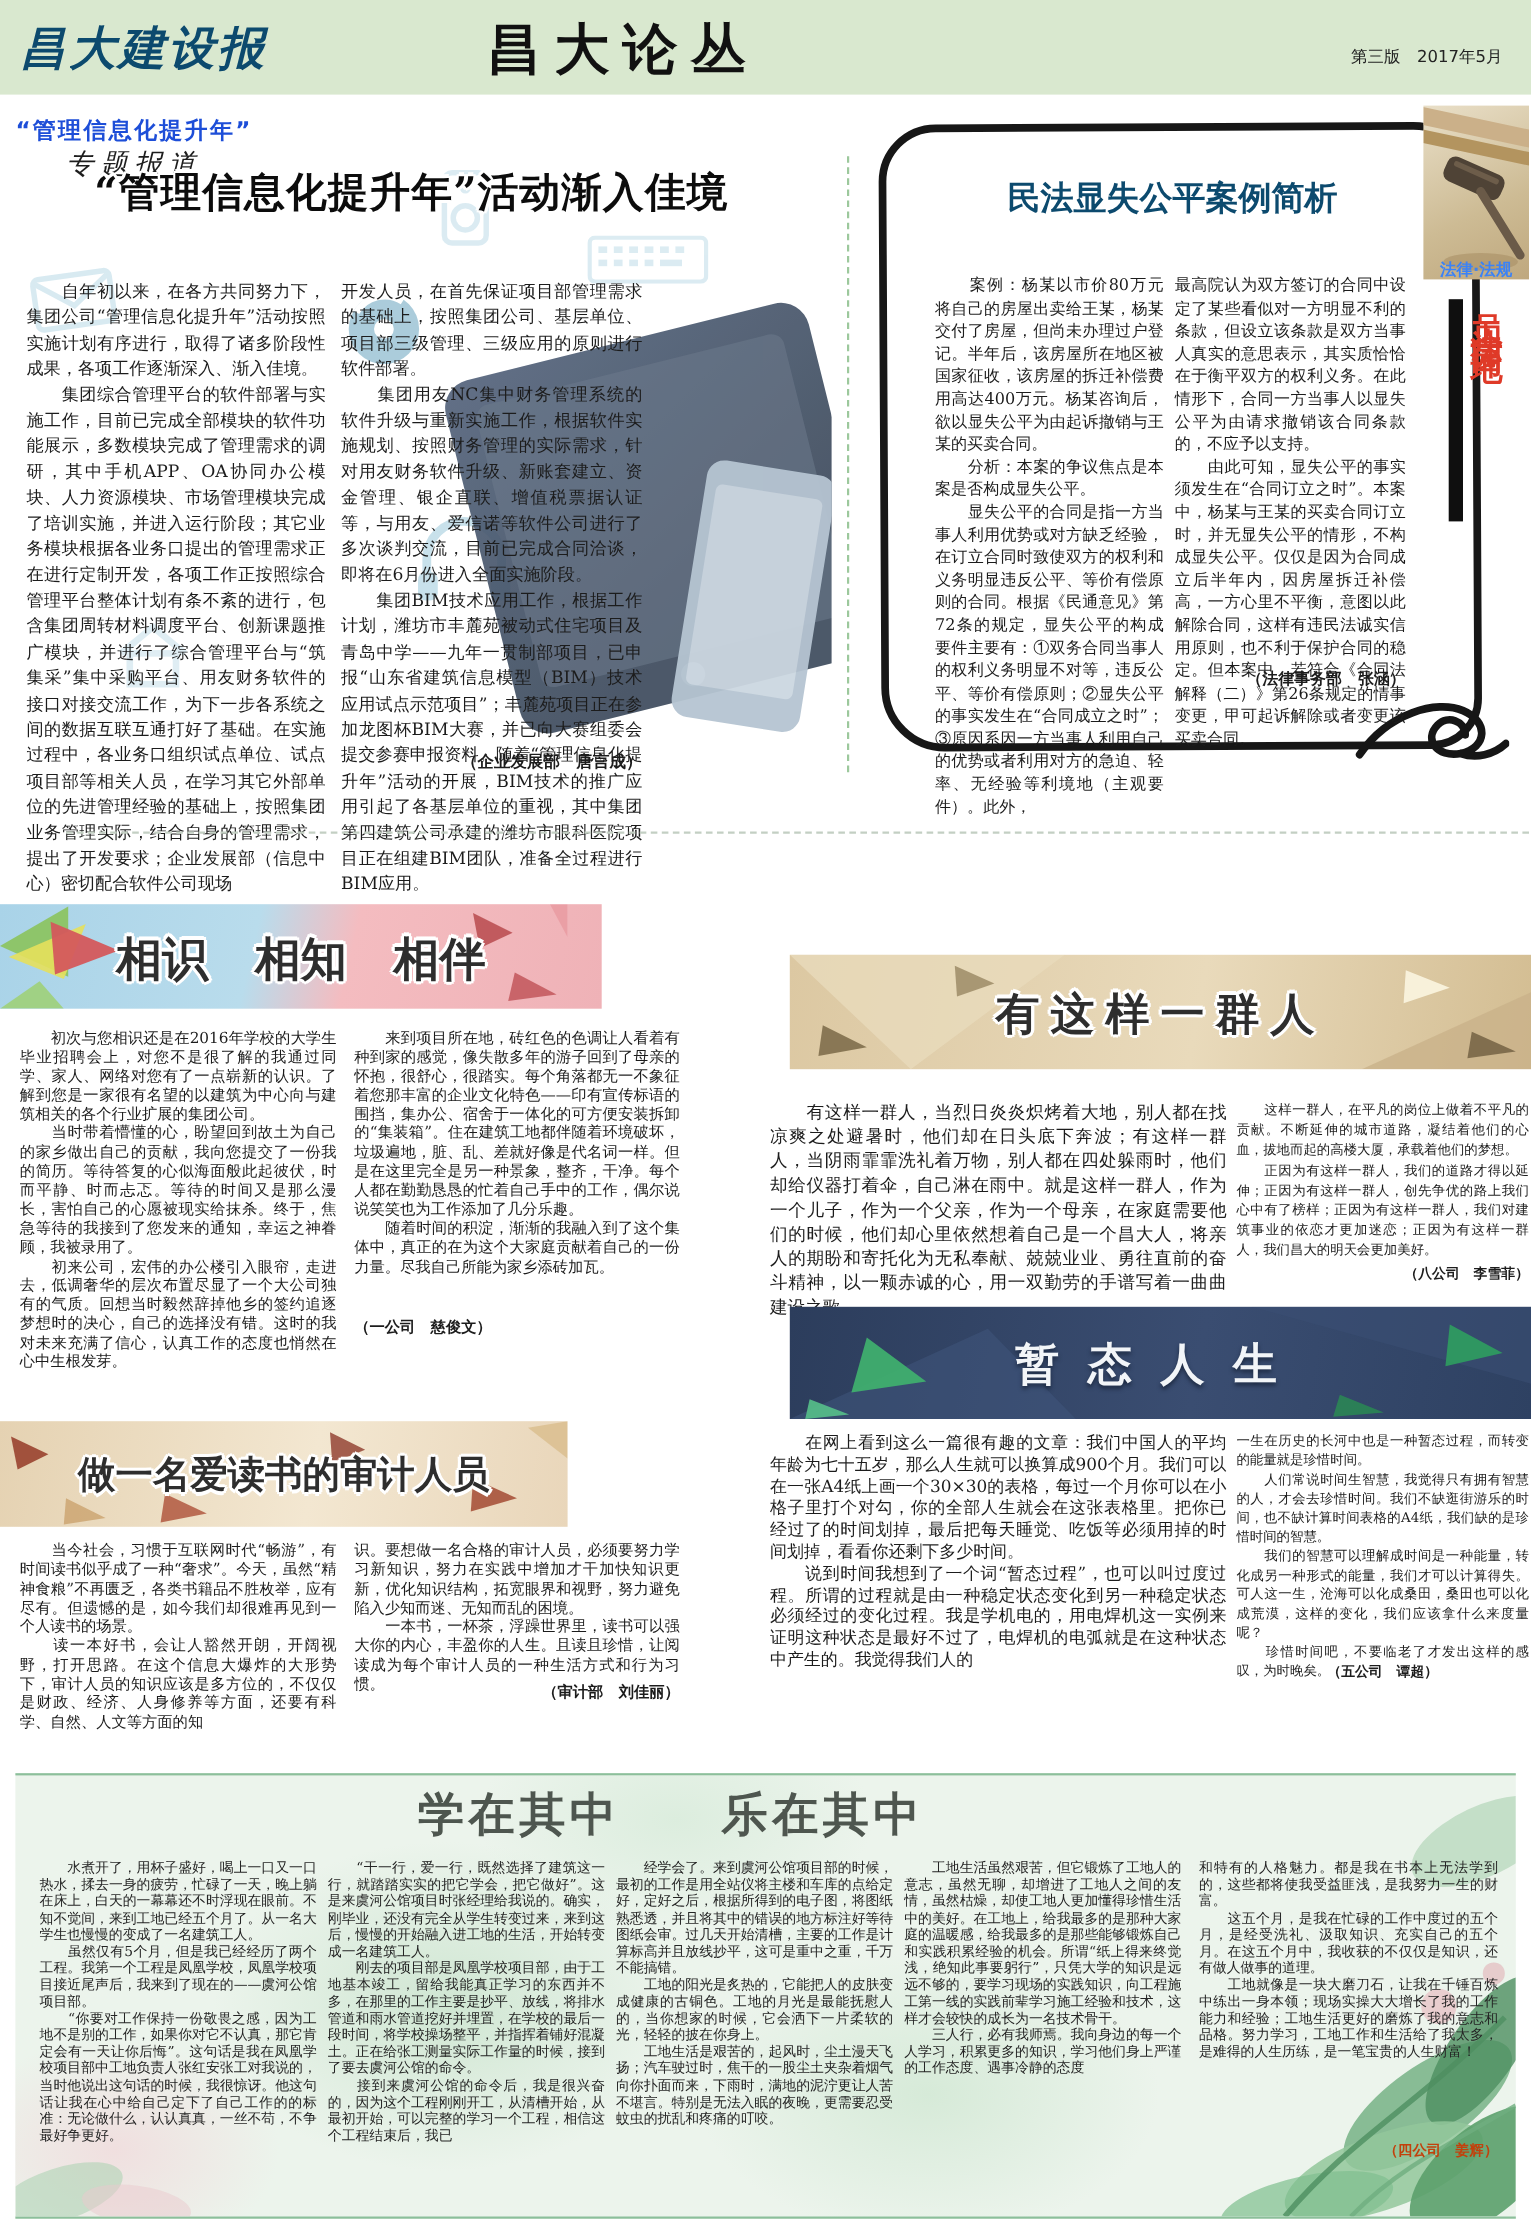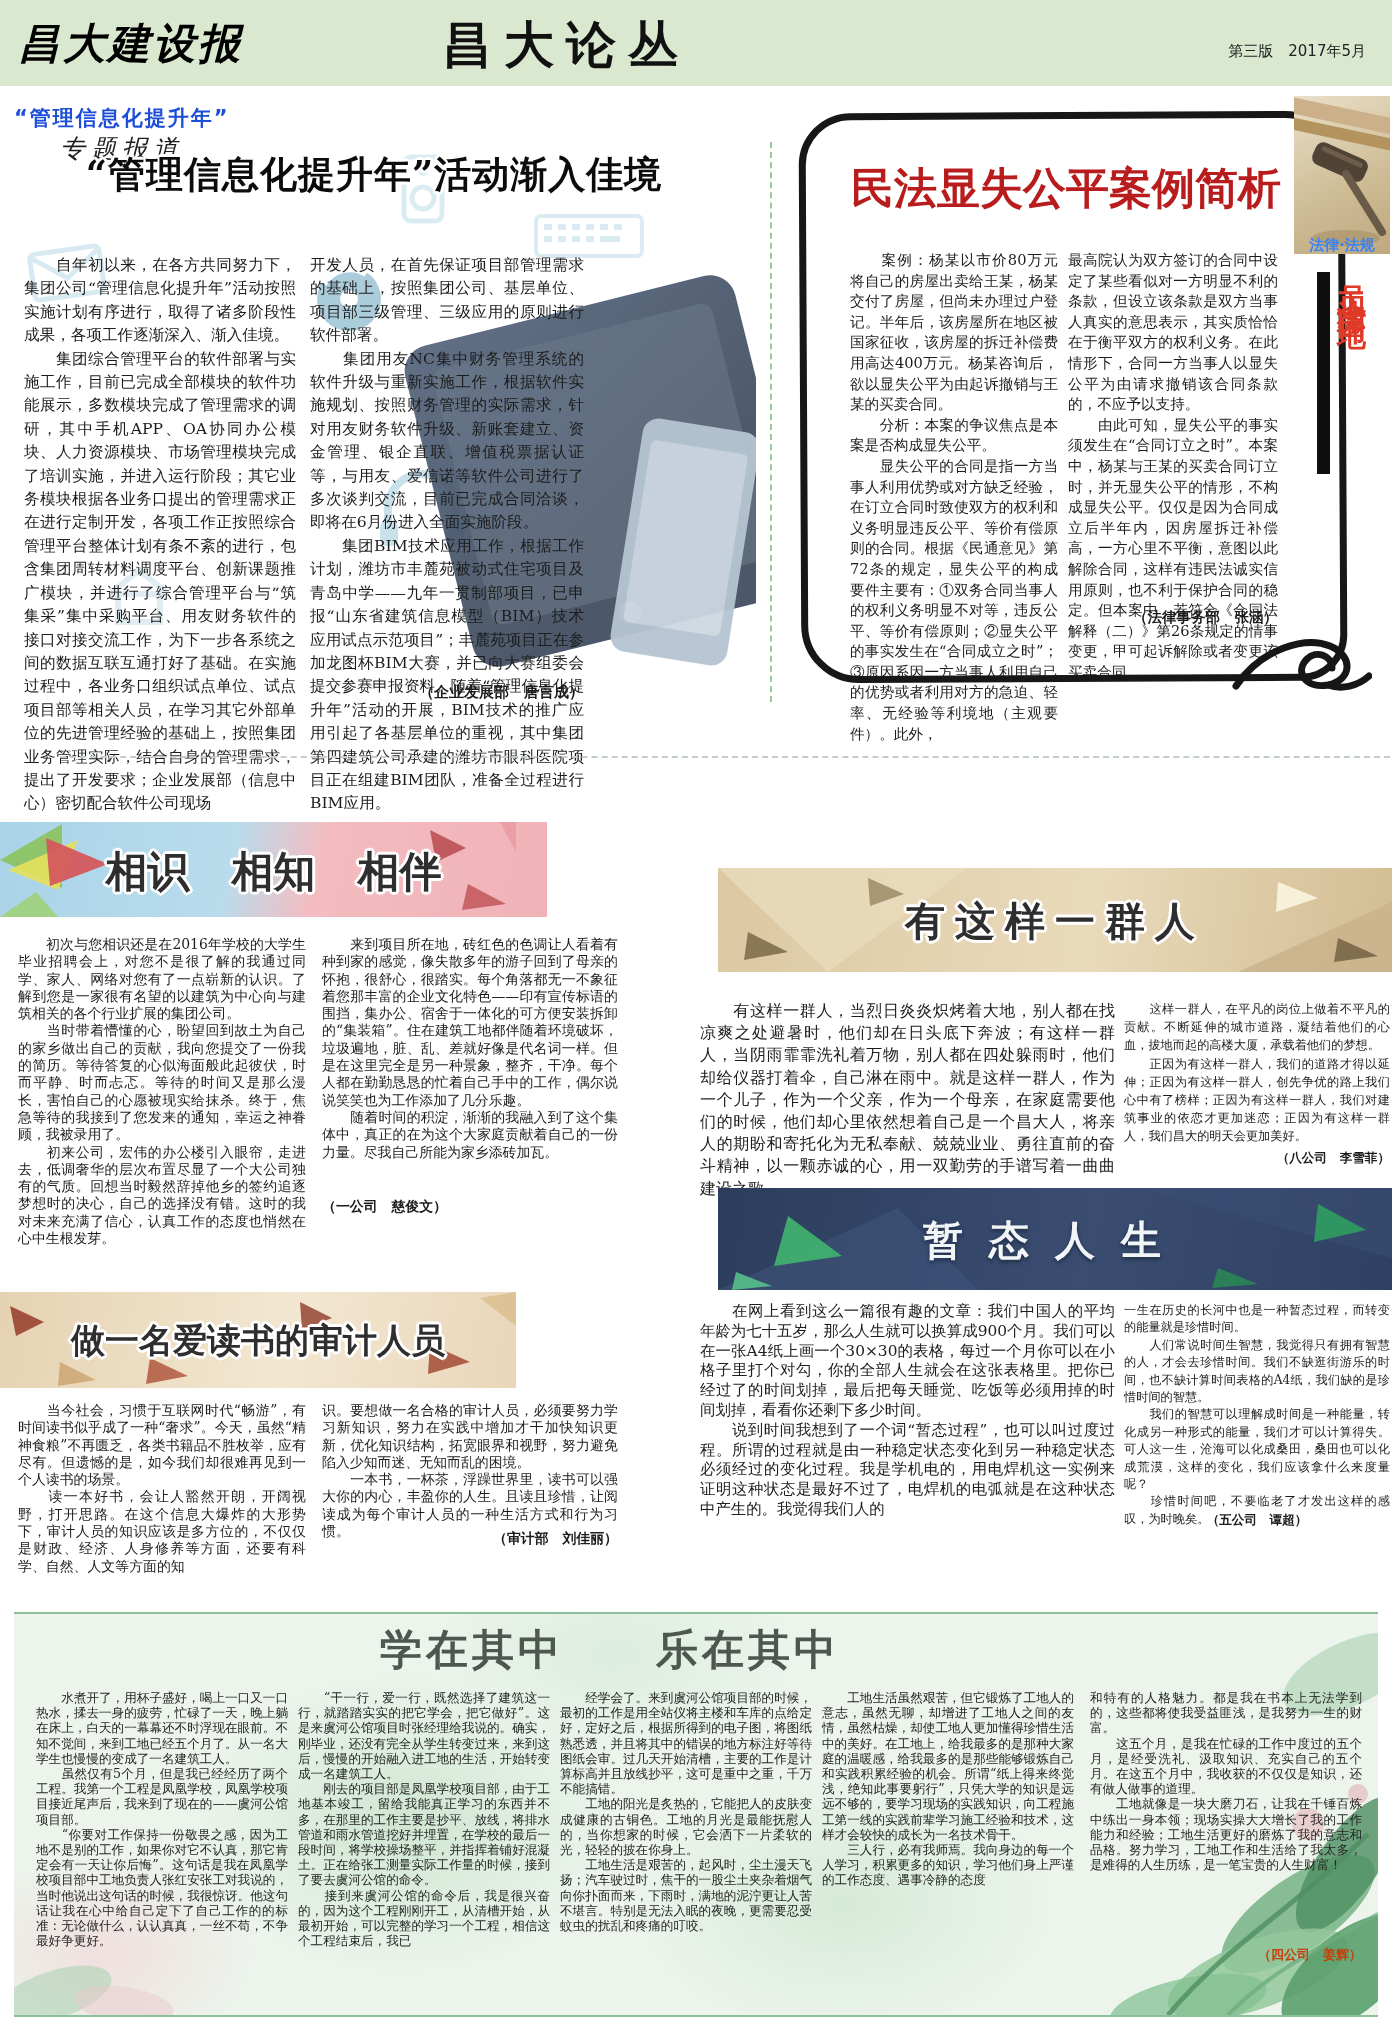--- a/index.html
+++ b/index.html
@@ -6,38 +6,38 @@
   .page{position:relative;width:1392px;height:2021px;background:#ffffff;overflow:hidden;
         font-family:"DejaVu Serif","Liberation Serif",serif;color:#1c1c1c;}
   .abs{position:absolute;}
   .sans{font-family:"DejaVu Sans","Liberation Sans",sans-serif;}
   .col{white-space:pre-line;text-align:justify;line-height:1.5;}
   .byline{font-weight:bold;}
   .ow{text-shadow:-2px -2px 0 #fff,2px -2px 0 #fff,-2px 2px 0 #fff,2px 2px 0 #fff,
        0 -3px 0 #fff,0 3px 0 #fff,-3px 0 0 #fff,3px 0 0 #fff;}
   
   .header{left:0;top:0;width:1392px;height:86px;background:#d9e8cf;}
-  .masthead{left:18px;top:16px;font-size:42px;font-weight:bold;font-style:italic;letter-spacing:3px;color:#000000;}
+  .masthead{left:18px;top:16px;font-size:42px;font-weight:bold;font-style:italic;letter-spacing:3px;color:#0c4a6e;}
   .paper-title{left:0;top:12px;width:1100px;text-align:center;font-size:50px;font-weight:900;letter-spacing:12px;color:#111;padding-left:16px;}
   .edition{right:26px;top:42px;font-size:15px;color:#222;}
   
   .collage{left:14px;top:94px;width:742px;height:660px;overflow:hidden;}
   .collage svg,.collage div{position:absolute;}
   .special-label{left:14px;top:104px;font-size:21px;font-weight:bold;color:#1d4ed8;letter-spacing:2px;text-align:center;}
   .special-sub{left:60px;top:132px;font-size:25px;font-style:italic;color:#1d1d1d;letter-spacing:6px;}
   .info-title{left:18px;top:150px;width:712px;text-align:center;font-size:37px;font-weight:900;letter-spacing:1px;color:#0c0c0c;}
   .info-col{font-size:15.6px;line-height:23.4px;}
   .info-c1{left:24px;top:254px;width:272px;}
   .info-c2{left:310px;top:254px;width:274px;}
   .info-by{left:310px;top:683px;width:274px;text-align:right;font-size:15px;}
   .divider-v{left:770px;top:142px;height:560px;border-left:2px dashed #9cc89c;width:0;}
   
   .law-box{left:800px;top:112px;width:532px;height:556px;border:7px solid #171717;
            border-radius:52px 60px 46px 58px;transform:rotate(-0.3deg);}
-  .law-title{left:840px;top:160px;width:452px;text-align:center;font-size:43px;font-weight:900;color:#b91c1c;}
+  .law-title{left:840px;top:160px;width:452px;text-align:center;font-size:30px;font-weight:900;color:#0c4a6e;}
   .law-col{font-size:14.6px;line-height:20.6px;}
   .law-c1{left:850px;top:250px;width:208px;}
   .law-c2{left:1068px;top:250px;width:210px;}
   .law-by{left:1068px;top:608px;width:210px;text-align:right;font-size:14.5px;}
   .gavel-wrap{left:1294px;top:96px;width:96px;height:158px;background:linear-gradient(155deg,#e9dfc8,#cdbb94 60%,#bfa87e);overflow:hidden;}
   .law-tag1{left:1294px;top:236px;width:96px;text-align:center;font-size:15px;font-weight:bold;color:#3b82f6;}
   .tag-bar{left:1317px;top:272px;width:13px;height:202px;background:#0f0f0f;}
   .law-tag2{left:1332px;top:262px;height:240px;writing-mode:vertical-rl;font-size:29px;font-weight:bold;
             color:#df3a28;letter-spacing:7px;}
   .divider-h{left:60px;top:756px;width:1330px;border-top:2px dashed #c3cfc3;height:0;}

